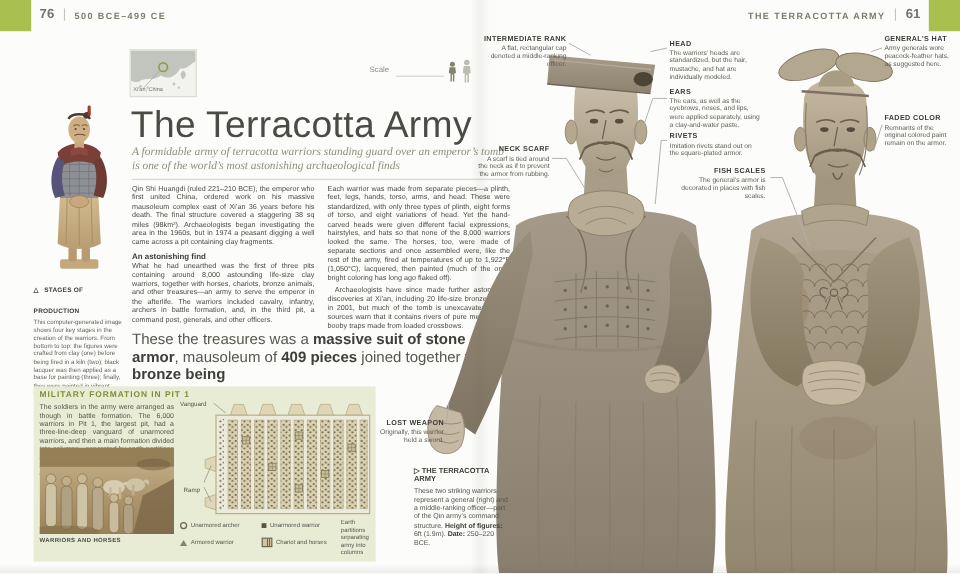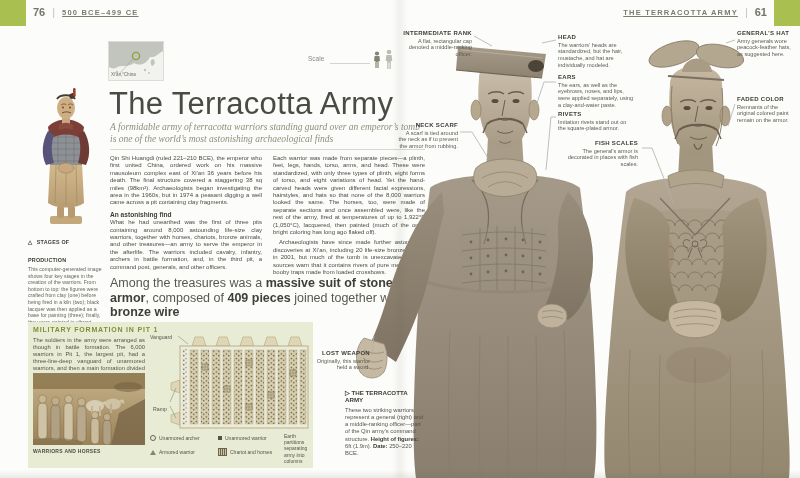--- a/index.html
+++ b/index.html
@@ -1,24 +1,24 @@
 <!DOCTYPE html>
 <html><head>
 <meta charset="utf-8">
 <style>
   html,body{margin:0;padding:0;}
   .spread{position:relative;width:800px;height:478px;background:#fcfcfa;overflow:hidden;
           font-family:"Liberation Sans",sans-serif;color:#4b4c45;}
   .abs{position:absolute;}
   
   .tab{width:26px;height:26px;background:#a9bf4f;}
-  .hdr{display:flex;align-items:center;gap:7px;}
+  .hdr{display:flex;align-items:flex-end;gap:7px;}
   .hdr .pnum{font-size:11px;font-weight:bold;color:#73746a;}
   .hdr .bar{color:#c4c4bc;font-size:11px;font-weight:300;}
-  .hdr .era{font-size:7.5px;font-weight:bold;letter-spacing:1.2px;color:#7b7c6c;text-decoration:underline;}
+  .hdr .era{font-size:7.5px;font-weight:bold;letter-spacing:1.2px;color:#7b7c6c;}
   
   .map{width:54px;height:38px;background:#f2f2ef;border:1px solid #dddcd6;}
   .map-label{font-size:4.6px;color:#6f7068;}
   .scale-label{font-size:6.5px;color:#8a8b82;}
   
   .title{font-size:31px;font-weight:300;letter-spacing:.3px;color:#4a4b45;}
   .subtitle{font-family:"Liberation Serif",serif;font-style:italic;font-size:9.5px;
             line-height:11.5px;color:#8d8f7c;}
   .rule{height:1px;background:#d8d8d3;}
   .bodycol{font-size:6px;line-height:7.4px;color:#4b4c45;text-align:justify;}
@@ -156,21 +156,21 @@
     <p>Qin Shi Huangdi (ruled 221–210 BCE), the emperor who first united China, ordered work on his massive mausoleum complex east of Xi’an 36 years before his death. The final structure covered a staggering 38 sq miles (98km²). Archaeologists began investigating the area in the 1960s, but in 1974 a peasant digging a well came across a pit containing clay fragments.</p>
     <div class="subhead">An astonishing find</div>
     <p>What he had unearthed was the first of three pits containing around 8,000 astounding life-size clay warriors, together with horses, chariots, bronze animals, and other treasures—an army to serve the emperor in the afterlife. The warriors included cavalry, infantry, archers in battle formation, and, in the third pit, a command post, generals, and other officers.</p>
   </div>
   <div class="abs bodycol" style="left:273px;top:155px;width:152px;">
     <p>Each warrior was made from separate pieces—a plinth, feet, legs, hands, torso, arms, and head. These were standardized, with only three types of plinth, eight forms of torso, and eight variations of head. Yet the hand-carved heads were given different facial expressions, hairstyles, and hats so that none of the 8,000 warriors looked the same. The horses, too, were made of separate sections and once assembled were, like the rest of the army, fired at temperatures of up to 1,922°F (1,050°C), lacquered, then painted (much of the once bright coloring has long ago flaked off).</p>
     <p class="indent">Archaeologists have since made further astonishing discoveries at Xi’an, including 20 life-size bronze swans in 2001, but much of the tomb is unexcavated. Some sources warn that it contains rivers of pure mercury and booby traps made from loaded crossbows.</p>
   </div>
 
   <div class="abs pullquote" style="left:110px;top:276px;width:300px;">
-    <span>Among the treasures was a </span><b>massive suit of stone armor</b><span>, composed of </span><b>409 pieces</b><span> joined together with </span><b>bronze wire</b>
+    <span>These the treasures was a </span><b>massive suit of stone armor</b><span>, mausoleum of </span><b>409 pieces</b><span> joined together with </span><b>bronze being</b>
   </div>
 
   <div class="abs gbox" style="left:28px;top:322px;width:285px;height:146px;">
     <div class="abs gbox-title" style="left:5px;top:4px;">MILITARY FORMATION IN PIT 1</div>
     <div class="abs gbox-body" style="left:5px;top:15px;width:112px;">The soldiers in the army were arranged as though in battle formation. The 6,000 warriors in Pit 1, the largest pit, had a three-line-deep vanguard of unarmored warriors, and then a main formation divided into columns—separated by earth partitions—of unarmored infantry and archers, armored foot soldiers, and horse-drawn chariots.</div>
 
     <svg class="abs" style="left:5px;top:51px;" width="112" height="72" viewBox="0 0 112 72">
       <defs>
         <linearGradient id="pit" x1="0" y1="0" x2="0" y2="1">
           <stop offset="0" stop-color="#c7b28b"></stop>

